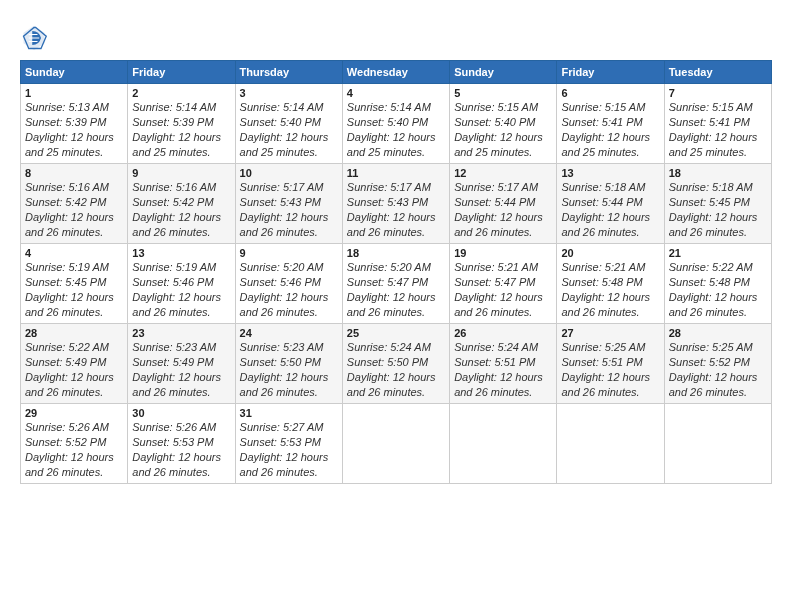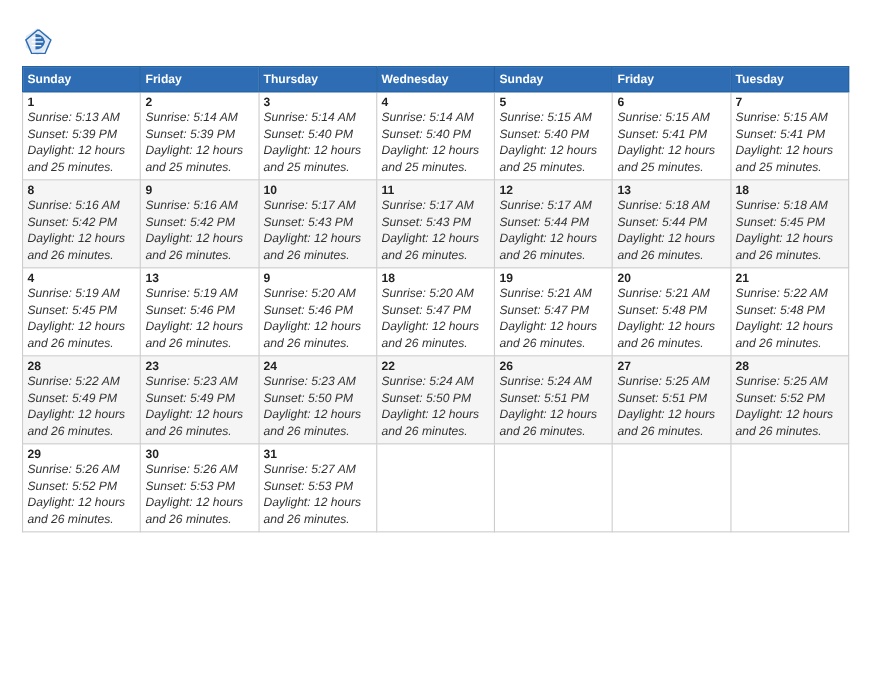--- a/index.html
+++ b/index.html
@@ -330,21 +330,21 @@
           </td>
           <td>
             <span class="day-num">24</span>
           <div class="day-info">
             Sunrise: 5:23 AM<br>
             Sunset: 5:50 PM<br>
             Daylight: 12 hours and 26 minutes.
           </div>
           </td>
           <td>
-            <span class="day-num">22</span>
+            <span class="day-num">25</span>
           <div class="day-info">
             Sunrise: 5:24 AM<br>
             Sunset: 5:50 PM<br>
             Daylight: 12 hours and 26 minutes.
           </div>
           </td>
           <td>
             <span class="day-num">26</span>
           <div class="day-info">
             Sunrise: 5:24 AM<br>

